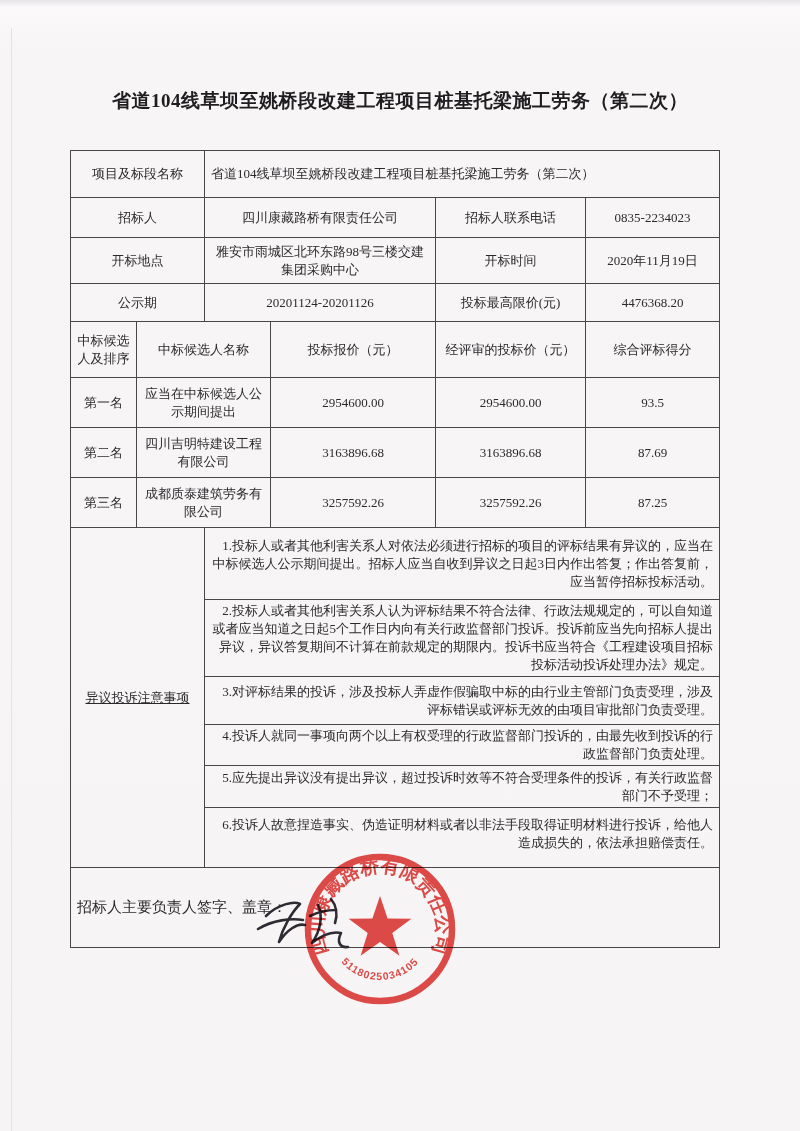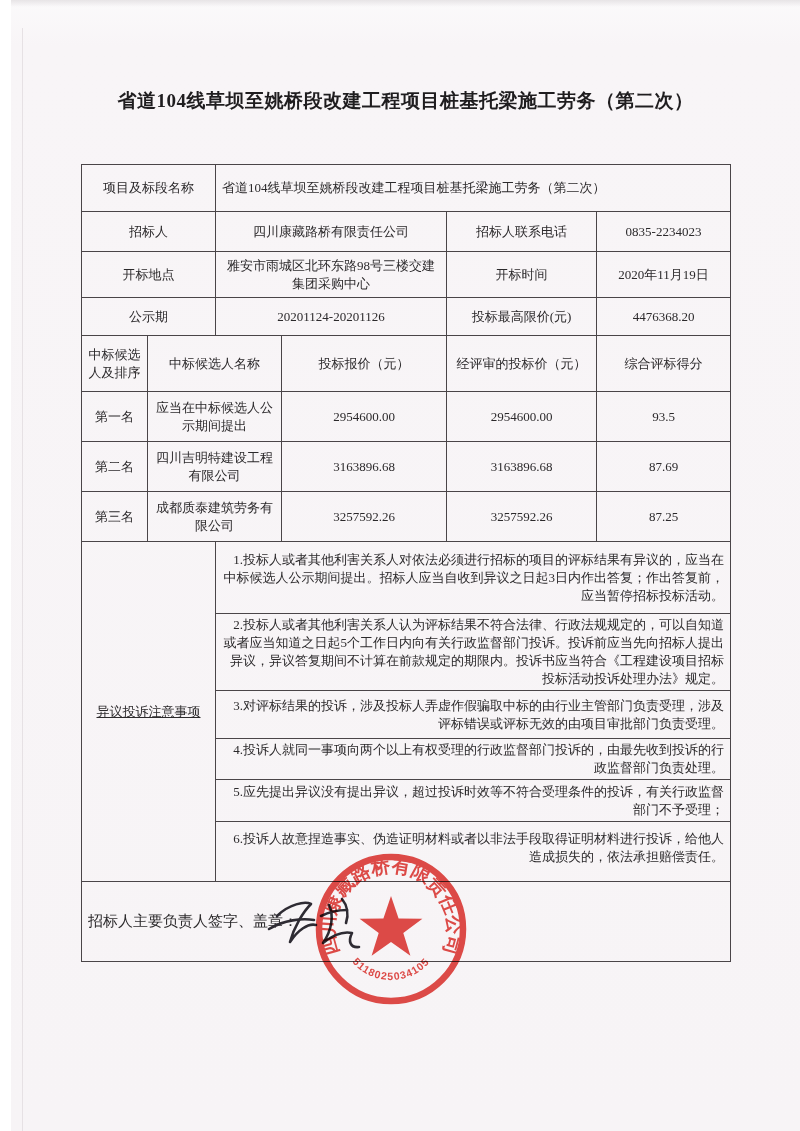--- a/index.html
+++ b/index.html
@@ -4,37 +4,36 @@
 <style>
   html,body{margin:0;padding:0;}
   body{
     width:800px;height:1131px;position:relative;overflow:hidden;
     background:#ffffff;
     font-family:"Liberation Serif","DejaVu Serif",serif;
   }
   .scan{
     position:absolute;inset:0;
     background:linear-gradient(180deg,#fbfafb 0px,#f8f5f7 45px,#f7f4f6 100%);
-    margin-left:11px;
   }
   .edge-top{
     position:absolute;top:0;left:0;right:0;height:7px;
     background:linear-gradient(180deg,#e7e4e6,rgba(255,255,255,0));
   }
   .edge-left{
     position:absolute;top:28px;bottom:0;left:11px;width:1px;
     background:#e6e1e4;
   }
   .title{
     position:absolute;top:84px;left:0;width:100%;
     text-align:center;font-weight:bold;font-size:19px;line-height:33px;
     color:#1f1d1f;letter-spacing:.5px;
   }
   table.doc{
-    position:absolute;left:70px;top:164px;width:650px;
+    position:absolute;left:70px;top:150px;width:650px;
     border-collapse:collapse;table-layout:fixed;color:#2b292b;
   }
   table.doc td{
     border:1px solid #4a4548;
     font-size:13px;line-height:18px;
     padding:2px 6px;
     vertical-align:middle;
     overflow:hidden;
   }
   td.c{text-align:center;}

